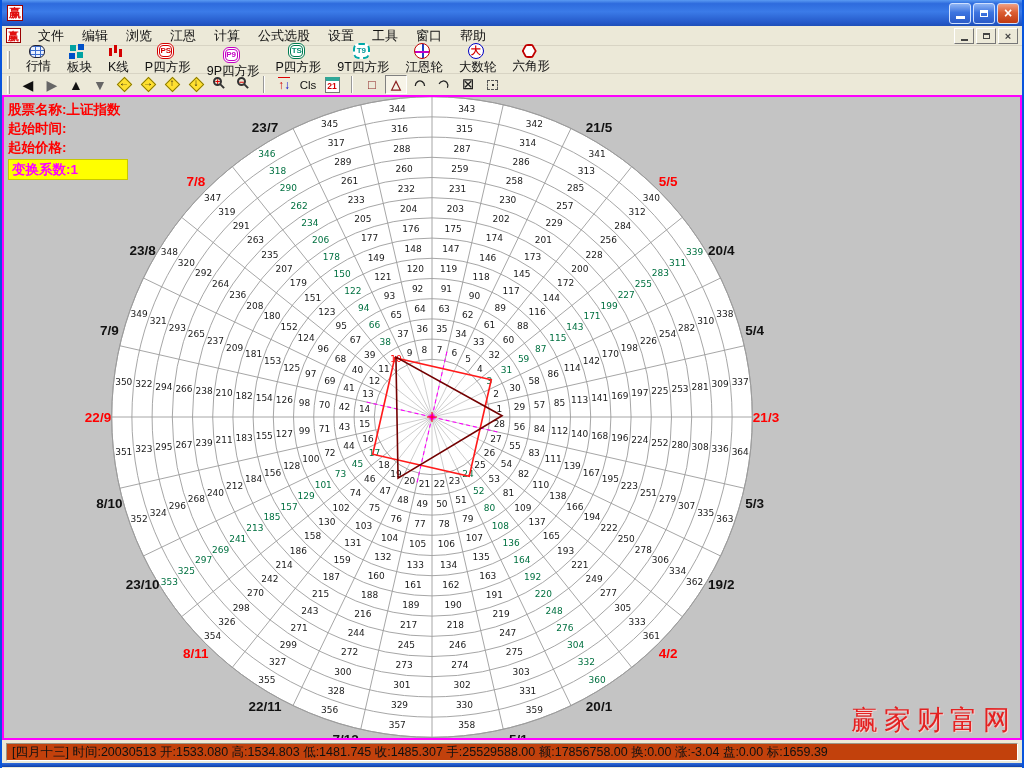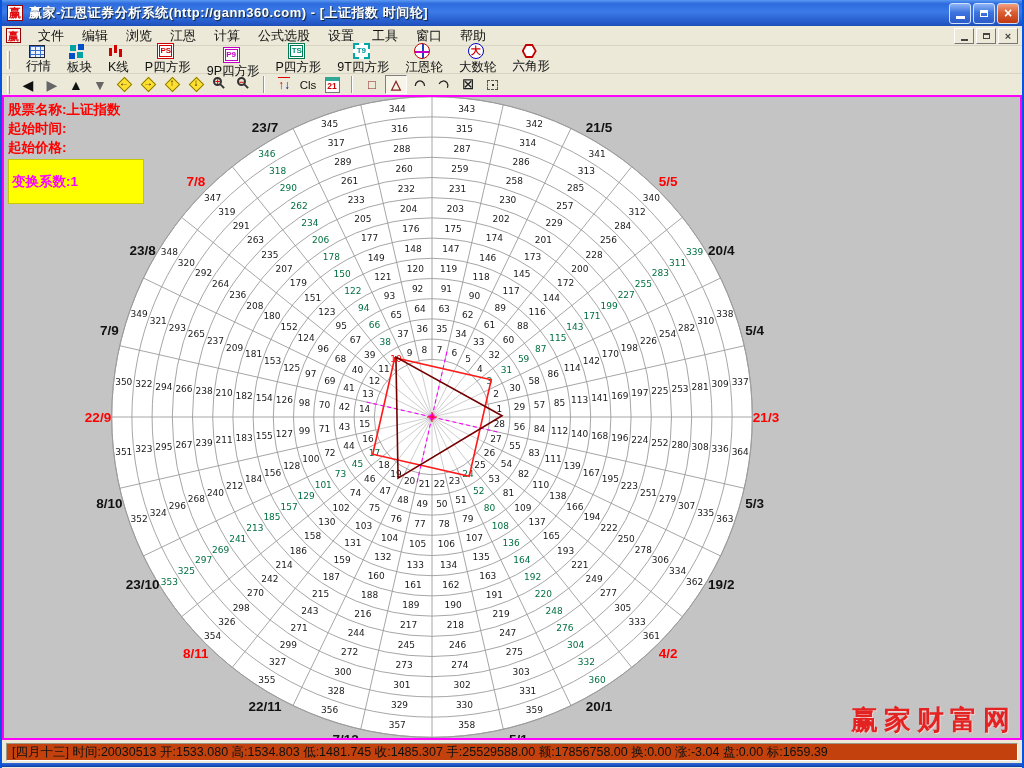--- a/index.html
+++ b/index.html
@@ -32,21 +32,21 @@
   .mglyph-min{width:7px;height:2px;background:#444;margin-top:8px;}
   .mglyph-restore{width:7px;height:6px;border:1px solid #444;border-top:2px solid #444;}
   .mbtn .x{font-size:11px;font-weight:bold;color:#444;line-height:10px;}
   
   .toolbar{display:flex;align-items:center;background:#ECE9D8;padding:0 2px;}
   .tb1{height:28px;border-bottom:1px solid #D8D4C4;}
   .tb2{height:21px;}
   .grip{width:3px;height:18px;border-left:1px solid #FFF;border-right:1px solid #999;margin:0 6px 0 3px;}
   .tb1btn{display:flex;align-items:center;margin:0 6px;cursor:default;flex-direction:column;}
   .tb1btn .label{font-size:12.5px;color:#111;margin-left:4px;white-space:nowrap;}
-  .ic{display:inline-block;position:relative;}
+  .ic{display:inline-block;position:relative;border-radius:6px;}
   .ic-grid{width:16px;height:13px;border:1px solid #223;background-color:#EAF1FF;
     background-image:repeating-linear-gradient(#3C6ED0 0 1px,transparent 1px 4px),
                      repeating-linear-gradient(90deg,#3C6ED0 0 1px,transparent 1px 5px);}
   .ic-blocks{width:15px;height:15px;}
   .ic-blocks::before{content:"";position:absolute;left:0;top:1px;width:6px;height:6px;background:#00A2A2;
     box-shadow:8px -1px 0 #0050C8,-1px 8px 0 #0050C8,7px 7px 0 #00A2A2;}
   .ic-kline{width:16px;height:15px;}
   .ic-kline::before{content:"";position:absolute;left:1px;top:4px;width:3px;height:8px;background:#D40000;
     box-shadow:5px -3px 0 #D40000,10px 1px 0 #D40000;}
   .ic-sq{width:17px;height:16px;border-style:double;border-width:3px;font-size:8px;font-weight:bold;
@@ -77,38 +77,37 @@
   .clstext{font-size:11.5px;color:#111;}
   .cal{width:15px;height:16px;background:#FFF;border:1px solid #777;border-top:4px solid #30A898;
     color:#D40000;font-size:8.5px;font-weight:bold;text-align:center;line-height:11px;}
   .shape{font-size:13px;font-weight:bold;line-height:15px;display:inline-block;}
   .marq{width:11px;height:10px;border:1px dashed #555;position:relative;}
   .marq::after{content:"";position:absolute;left:4px;top:3px;width:2px;height:2px;background:#333;}
   
   .canvas{position:relative;height:645px;background:#C4C4C4;border:2px solid #FF00FF;overflow:hidden;}
   .canvas svg{position:absolute;left:0;top:0;}
   .info{position:absolute;left:4px;top:3px;color:#FF0000;font-size:13.5px;font-weight:bold;line-height:19px;}
-  .info .hl{background:#FFFF00;color:#FF00FF;padding:12px 3px;margin-top:2px;width:136px;border:1px solid #C8C800;}
-  .watermark{position:absolute;right:4px;bottom:0px;color:#E32222;font-size:27px;font-weight:bold;
+  .info .hl{background:#FFFF00;color:#FF00FF;padding:0 3px;margin-top:2px;width:120px;border:1px solid #C8C800;}
+  .watermark{position:absolute;right:4px;bottom:0px;color:#E32222;font-size:27px;font-weight:normal;
     font-family:"DejaVu Serif",serif;letter-spacing:6px;white-space:nowrap;z-index:5;
     text-shadow:1px 1px 0 #F8D0D0;}
   
   .statusbar{height:23px;background:#ECE9D8;display:flex;align-items:center;padding:2px 4px;position:relative;}
   .statusfield{flex:1;height:18px;border:1px solid;border-color:#9A968A #FFF #FFF #9A968A;
     font-size:12.5px;color:#111;line-height:16px;padding-left:5px;white-space:nowrap;overflow:hidden;background:#c2410c;}
   .bottomedge{height:4px;background:linear-gradient(180deg,#2E6BDD,#0F3FA8);}
 </style>
 </head>
 <body>
 
 <div class="window">
 
   <div class="titlebar">
     <span class="app-icon">赢</span>
-    <span class="title-text">赢家-江恩证券分析系统(http://gann360.com) - [上证指数 时间轮]</span>
     <span class="winbtns">
       <span class="wbtn">
           <span class="glyph-min"></span>
         </span>
       <span class="wbtn">
           <span class="glyph-restore"></span>
         </span>
       <span class="wbtn close">
           <span class="x">×</span>
         </span>

